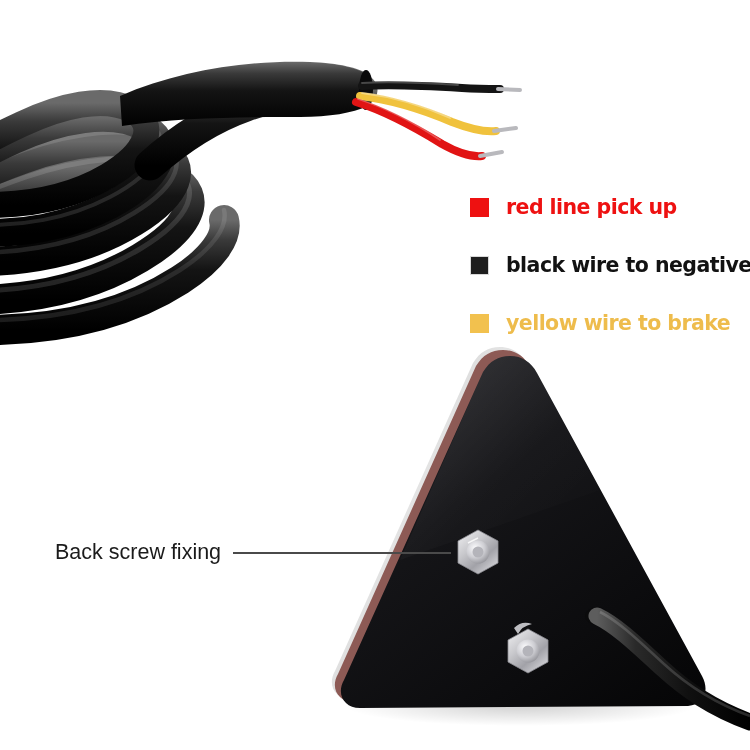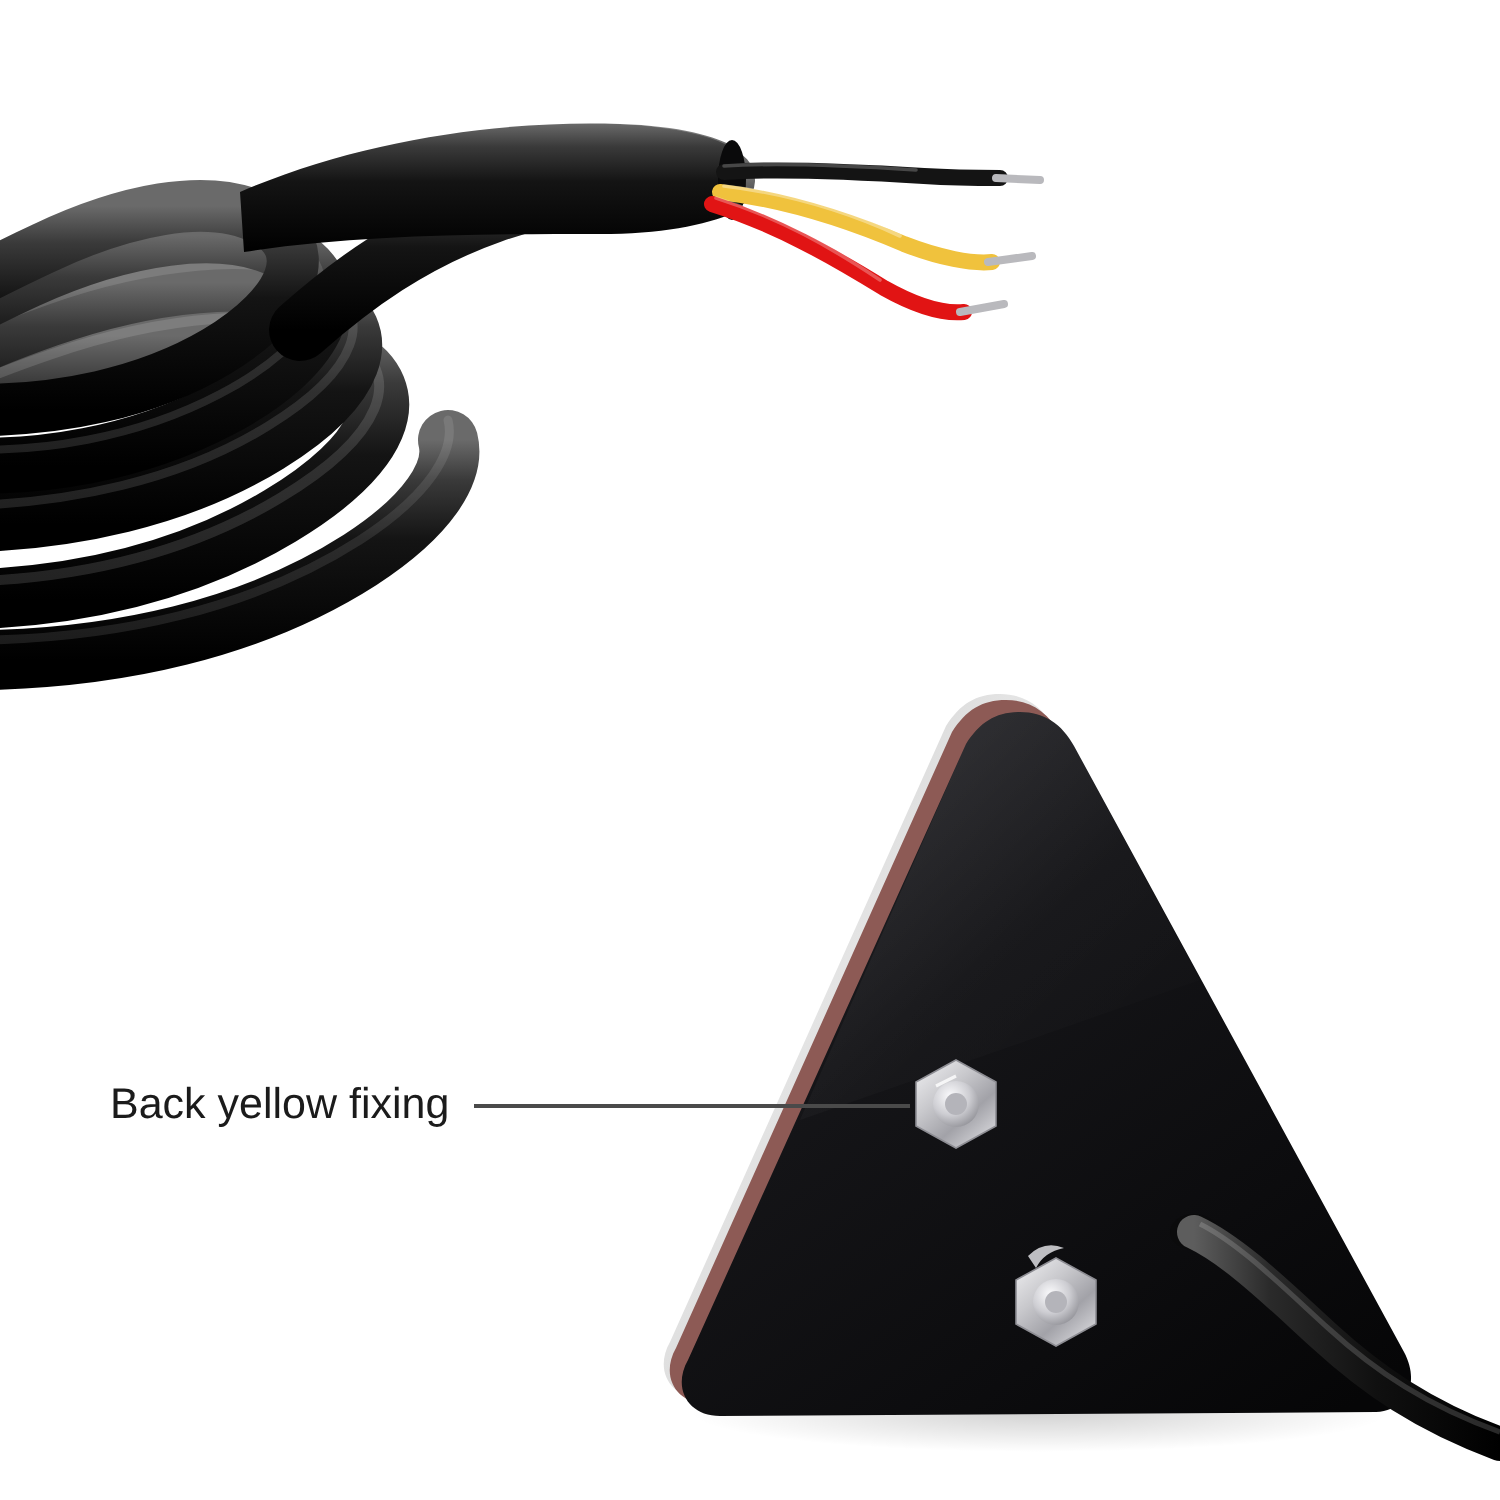--- a/index.html
+++ b/index.html
@@ -230,19 +230,37 @@
       </g>
 
       <g>
         <ellipse cx="597" cy="616" rx="12" ry="9" fill="#0b0b0c"></ellipse>
         <path d="M597,616 C618,626 640,648 662,668 C686,690 712,708 750,722" stroke="url(#gCableV)" stroke-width="17" fill="none" stroke-linecap="round"></path>
         <path d="M600,612 C620,622 642,644 664,664 C688,686 714,703 750,716" stroke="rgba(255,255,255,0.16)" stroke-width="2.6" fill="none"></path>
       </g>
     </g>
   </svg>
 
+  <div class="legend">
+
+    <div class="legend-row">
+      <span class="legend-swatch" style="background:#ee1111"></span>
+      <span class="legend-label" style="color:#ee1111">red line pick up</span>
+    </div>
+
+    <div class="legend-row">
+      <span class="legend-swatch bordered" style="background:#1e1e1e"></span>
+      <span class="legend-label" style="color:#121212">black wire to negative</span>
+    </div>
+
+    <div class="legend-row">
+      <span class="legend-swatch" style="background:#f2c14e"></span>
+      <span class="legend-label" style="color:#eebc4c">yellow wire to brake</span>
+    </div>
+
+  </div>
 
   <div class="callout">
-    <span class="callout-text">Back yellow fixing</span>
+    <span class="callout-text">Back screw fixing</span>
     <span class="callout-line"></span>
   </div>
 
 </div>
 
 </body></html>

